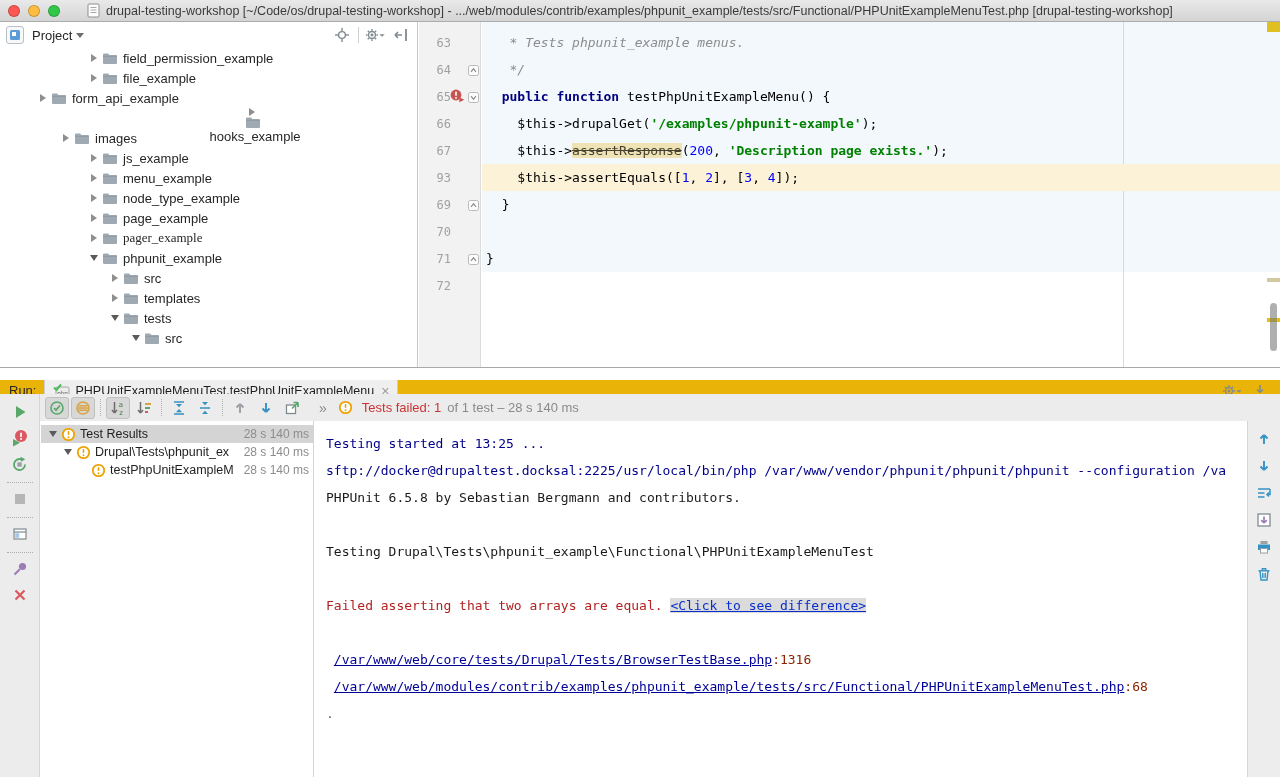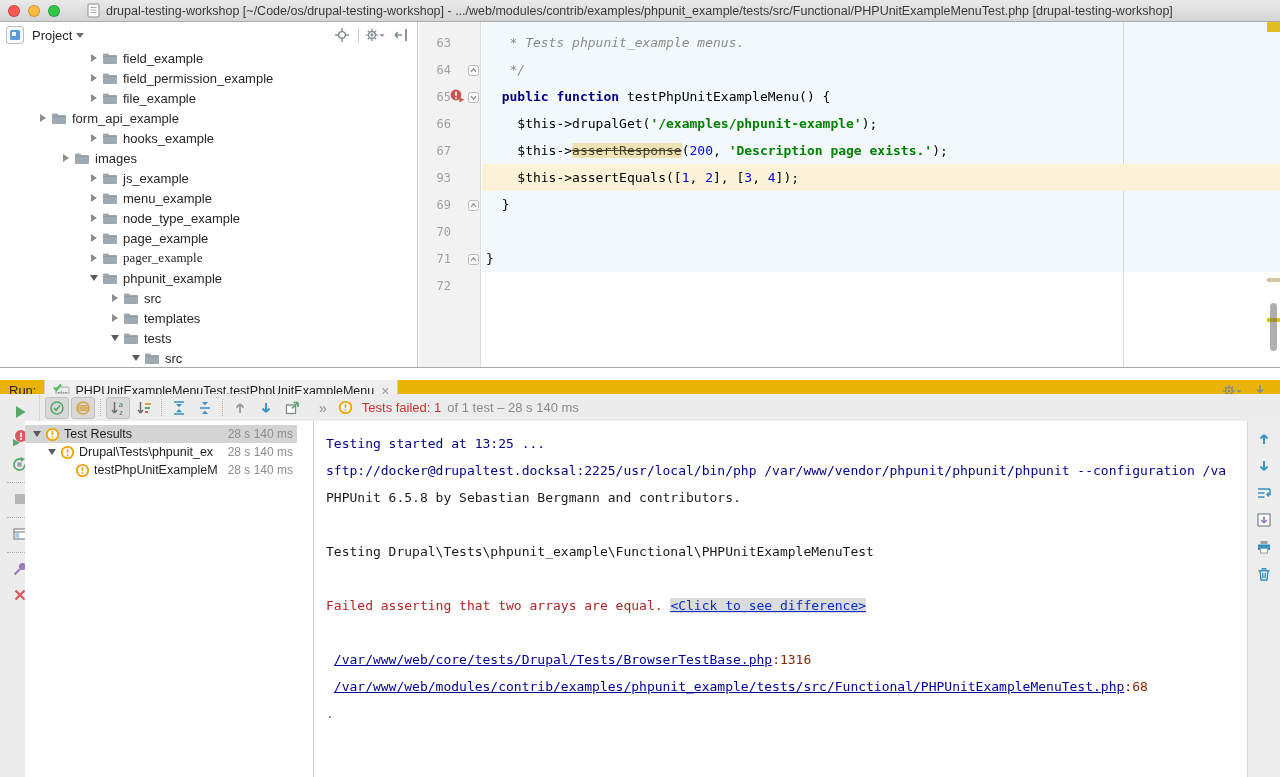--- a/index.html
+++ b/index.html
@@ -70,21 +70,21 @@
   .tb-icon { width:24px; height:22px; display:inline-flex; align-items:center; justify-content:center; border:1px solid transparent; border-radius:3px; margin:0 1px; }
   .tb-icon.pressed { background:#D8D8D8; border-color:#C0C0C0; }
   .tb-sep { width:1px; height:17px; border-left:1px dotted #B3B3B3; margin:0 4px; }
   .tb-chevrons { color:#8A8A8A; font-size:14px; margin:0 8px 0 14px; letter-spacing:1px; }
   .r-status { display:flex; align-items:center; gap:6px; }
   .status-failed { color:#CC3333; font-size:13px; }
   .status-summary { color:#8A8A8A; font-size:13px; }
   .r-left { position:absolute; left:0; top:26px; width:40px; bottom:0; background:#ECECEC; border-right:1px solid #D6D6D6; display:flex; flex-direction:column; align-items:center; padding-top:6px; }
   .lt-icon { width:24px; height:24px; display:flex; align-items:center; justify-content:center; margin-bottom:2px; }
   .lt-sep { width:26px; border-top:1px dotted #ADADAD; margin:4px 0; }
-  .r-tree { position:absolute; left:25px; top:53px; width:272px; bottom:0; background:#fff; overflow:hidden; padding-top:4px; }
+  .r-tree { position:absolute; left:41px; top:53px; width:272px; bottom:0; background:#fff; overflow:hidden; padding-top:4px; }
   .r-splitter { position:absolute; left:313px; top:53px; width:1px; bottom:0; background:#D4D4D4; }
   .rtree-row { height:18px; display:flex; align-items:center; position:relative; white-space:nowrap; overflow:hidden; }
   .rtree-row.selected { background:#D4D4D4; }
   .rtree-label { margin-left:4px; font-size:12.5px; color:#1E1E1E; overflow:hidden; }
   .rtree-duration { position:absolute; right:4px; font-size:12px; color:#8C8C8C; background:inherit; padding-left:6px; }
   .r-console { position:absolute; left:314px; top:53px; right:33px; bottom:0; background:#fff; overflow:hidden; padding:11px 0 0 12px; }
   .con-line { height:27px; font-family:"DejaVu Sans Mono", monospace; font-size:13px; line-height:24px; white-space:pre; }
   .con-system { color:#00008B; }
   .con-plain { color:#1A1A1A; }
   .con-error { color:#B22222; }
@@ -174,59 +174,47 @@
       <div class="ptree-row" style="padding-left: 88px;">
         <span class="arr">
           <span class="arr-c"></span>
         </span>
         <span class="icon" style="width: 16px; height: 13px;">
           <svg width="16" height="13" viewBox="0 0 16 13">
             <path d="M1 2.6 Q1 1.4 2.1 1.4 H6 L7.4 3 H14 Q15 3 15 4 V11 Q15 12 14 12 H2.1 Q1 12 1 11 Z" fill="#9FA9B2"></path>
             <path d="M1 4.4 H15" stroke="#8B97A1" stroke-width="0.8"></path>
           </svg>
         </span>
-        <span class="ptree-label">field_example</span>
+        <span class="ptree-label">field_permission_example</span>
       </div>
       <div class="ptree-row" style="padding-left: 88px;">
         <span class="arr">
           <span class="arr-c"></span>
         </span>
         <span class="icon" style="width: 16px; height: 13px;">
           <svg width="16" height="13" viewBox="0 0 16 13">
             <path d="M1 2.6 Q1 1.4 2.1 1.4 H6 L7.4 3 H14 Q15 3 15 4 V11 Q15 12 14 12 H2.1 Q1 12 1 11 Z" fill="#9FA9B2"></path>
             <path d="M1 4.4 H15" stroke="#8B97A1" stroke-width="0.8"></path>
           </svg>
         </span>
-        <span class="ptree-label">field_permission_example</span>
-      </div>
-      <div class="ptree-row" style="padding-left: 88px;">
-        <span class="arr">
-          <span class="arr-c"></span>
-        </span>
-        <span class="icon" style="width: 16px; height: 13px;">
-          <svg width="16" height="13" viewBox="0 0 16 13">
-            <path d="M1 2.6 Q1 1.4 2.1 1.4 H6 L7.4 3 H14 Q15 3 15 4 V11 Q15 12 14 12 H2.1 Q1 12 1 11 Z" fill="#9FA9B2"></path>
-            <path d="M1 4.4 H15" stroke="#8B97A1" stroke-width="0.8"></path>
-          </svg>
-        </span>
         <span class="ptree-label">file_example</span>
       </div>
       <div class="ptree-row" style="padding-left: 37px; align-items: center;">
         <span class="arr">
           <span class="arr-c"></span>
         </span>
         <span class="icon" style="width: 16px; height: 13px;">
           <svg width="16" height="13" viewBox="0 0 16 13">
             <path d="M1 2.6 Q1 1.4 2.1 1.4 H6 L7.4 3 H14 Q15 3 15 4 V11 Q15 12 14 12 H2.1 Q1 12 1 11 Z" fill="#9FA9B2"></path>
             <path d="M1 4.4 H15" stroke="#8B97A1" stroke-width="0.8"></path>
           </svg>
         </span>
         <span class="ptree-label">form_api_example</span>
       </div>
-      <div class="ptree-row" style="padding-left: 88px;">
+      <div class="ptree-row" style="padding-left: 88px; flex-direction: column;">
         <span class="arr">
           <span class="arr-c"></span>
         </span>
         <span class="icon" style="width: 16px; height: 13px;">
           <svg width="16" height="13" viewBox="0 0 16 13">
             <path d="M1 2.6 Q1 1.4 2.1 1.4 H6 L7.4 3 H14 Q15 3 15 4 V11 Q15 12 14 12 H2.1 Q1 12 1 11 Z" fill="#9FA9B2"></path>
             <path d="M1 4.4 H15" stroke="#8B97A1" stroke-width="0.8"></path>
           </svg>
         </span>
         <span class="ptree-label">hooks_example</span>

